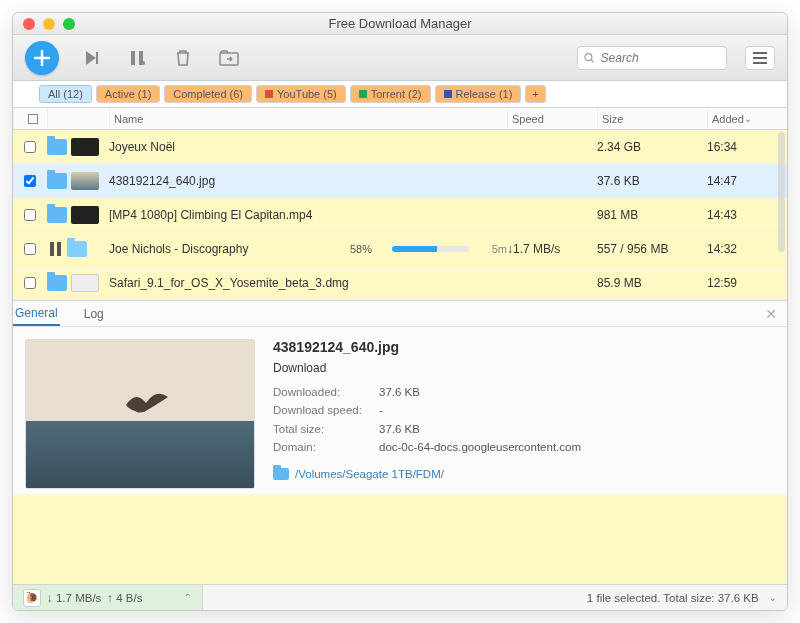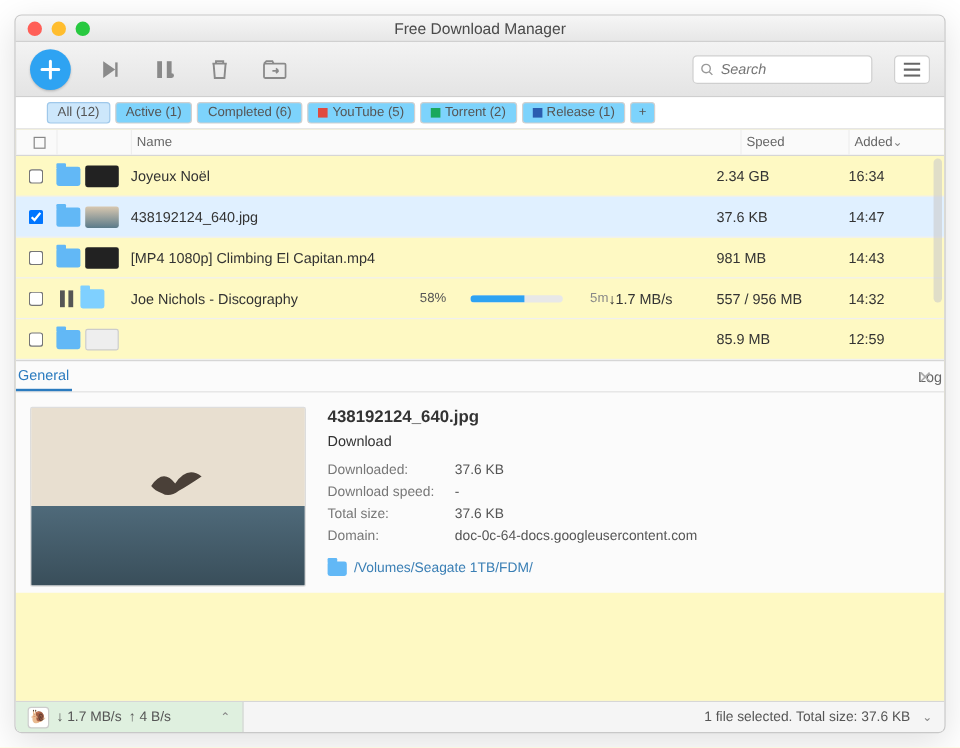--- a/index.html
+++ b/index.html
@@ -42,21 +42,21 @@
     display:flex; align-items:center; padding:0 12px; gap:18px;
   }
   .add-btn { width:34px; height:34px; border-radius:50%; background:#2ea3f2; display:flex; align-items:center; justify-content:center; color:white; font-size:22px; cursor:pointer; box-shadow:0 1px 2px rgba(0,0,0,0.2);}
   .tool-btn { color:#8a8a8a; display:flex; align-items:center; justify-content:center; width:28px; height:28px; cursor:pointer;}
   .spacer { flex:1; }
   .searchbox { display:flex; align-items:center; background:#fff; border:1px solid #cfcfcf; border-radius:4px; height:24px; width:150px; padding:0 6px; color:#999; gap:6px;}
   .searchbox input { border:none; outline:none; width:100%; font-size:12px; background:transparent;font-style:italic;}
   .menu-btn { width:30px; height:24px; border:1px solid #cfcfcf; border-radius:4px; background:#fff; display:flex;align-items:center;justify-content:center; cursor:pointer;}
 
   .filters { background:#fff; border-bottom:1px solid #d6d6d6; padding:4px 26px; display:flex; gap:4px; align-items:center;}
-  .filter-tab { background:#7dd3fc; border:1px solid #d0d0d0; border-radius:3px; padding:2px 8px; font-size:11px; color:#555; display:flex; align-items:center; gap:4px; cursor:pointer;}
+  .filter-tab { background:#fdba74; border:1px solid #d0d0d0; border-radius:3px; padding:2px 8px; font-size:11px; color:#555; display:flex; align-items:center; gap:4px; cursor:pointer;}
   .filter-tab.active { background:#cde7fb; border-color:#9fc8ea;}
   .sq { width:8px; height:8px; display:inline-block; }
 
   .content { background:#fef9c3; flex:1; display:flex; flex-direction:column; overflow:hidden; position:relative;}
 
   .table-head { display:flex; height:22px; border-bottom:1px solid #d6d6d6; align-items:center; font-size:11px; color:#666; background:#fafafa;}
   .col-check { width:34px; display:flex; justify-content:center;}
   .col-thumb { width:62px; }
   .col-name { flex:2.3;}
   .col-status { flex:1.5;}
@@ -86,21 +86,21 @@
 
   
   .scroll-stub { position:absolute; right:2px; top:24px; width:7px; height:120px; background:#ccc; border-radius:4px; opacity:.6;}
 
   .detail-pane {
     border-top:1px solid #d6d6d6;
     background:#fbfbfb;
     height:194px;
     display:flex; flex-direction:column;
   }
-  .detail-tabs { height:26px; display:flex; justify-content:space-between; align-items:center; gap:22px; border-bottom:1px solid #e2e2e2; color:#666; font-size:12px; position:relative;}
+  .detail-tabs { height:26px; display:flex; justify-content:flex-start; align-items:center; gap:22px; border-bottom:1px solid #e2e2e2; color:#666; font-size:12px; position:relative;}
   .detail-tabs .tab { cursor:pointer; padding:4px 2px;}
   .detail-tabs .tab.active { color:#2b7bbf; border-bottom:2px solid #2b7bbf;}
   .detail-close { position:absolute; right:10px; color:#aaa; font-size:14px; cursor:pointer;}
   .detail-body { flex:1; display:flex; padding:12px; gap:18px; overflow:hidden;}
   .preview { width:230px; height:150px; background:linear-gradient( to bottom, #e8dfd0 0%, #e8dfd0 55%, #4f6a7a 55%, #394e5a 100%); border:1px solid #ddd; position:relative; border-radius:2px; overflow:hidden;}
   .bird { position:absolute; left:95px; top:45px; }
   .detail-info { flex:1; font-size:12px; color:#333;}
   .detail-info h3 { font-size:14px; font-weight:600; margin-bottom:6px;}
   .detail-info .state { margin-bottom:8px;}
   .detail-kv { display:flex; font-size:11.5px; color:#555; line-height:1.6;}
@@ -200,20 +200,21 @@
 
   <div class="content">
 
     <div class="table-head">
       <div class="col-check th">
           <span style="width:10px;height:10px;border:1px solid #888;display:inline-block"></span>
         </div>
       <div class="col-thumb th"></div>
       <div class="col-name th">Name</div>
       <div class="col-speed th">Speed</div>
+      <div class="col-size th">Size</div>
       <div class="col-added th">
           <span>Added</span> 
           <span class="chev">⌄</span>
         </div>
     </div>
 
     <div class="rows">
 
       <div class="row">
         <div class="col-check">
@@ -287,20 +288,21 @@
       </div>
 
       <div class="row">
         <div class="col-check">
             <input type="checkbox" style="">
           </div>
         <div class="col-thumb thumbs">
             <span class="folder-ico"></span>
             <span class="mini-thumb dmg"></span>
           </div>
+        <div class="col-name">Safari_9.1_for_OS_X_Yosemite_beta_3.dmg</div>
         <div class="col-status"></div>
         <div class="col-speed"></div>
         <div class="col-size">85.9 MB</div>
         <div class="col-added">12:59</div>
       </div>
 
     </div>
 
     <div class="scroll-stub"></div>
 

